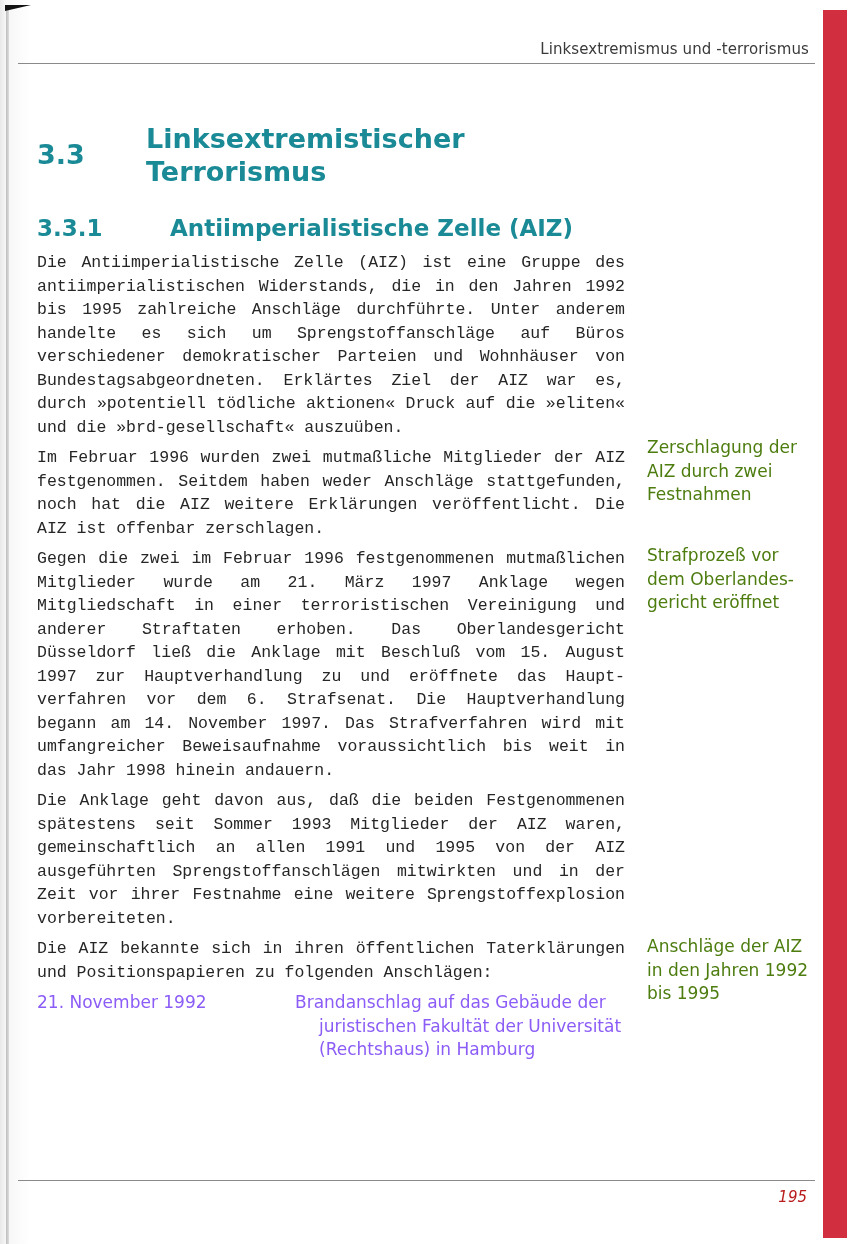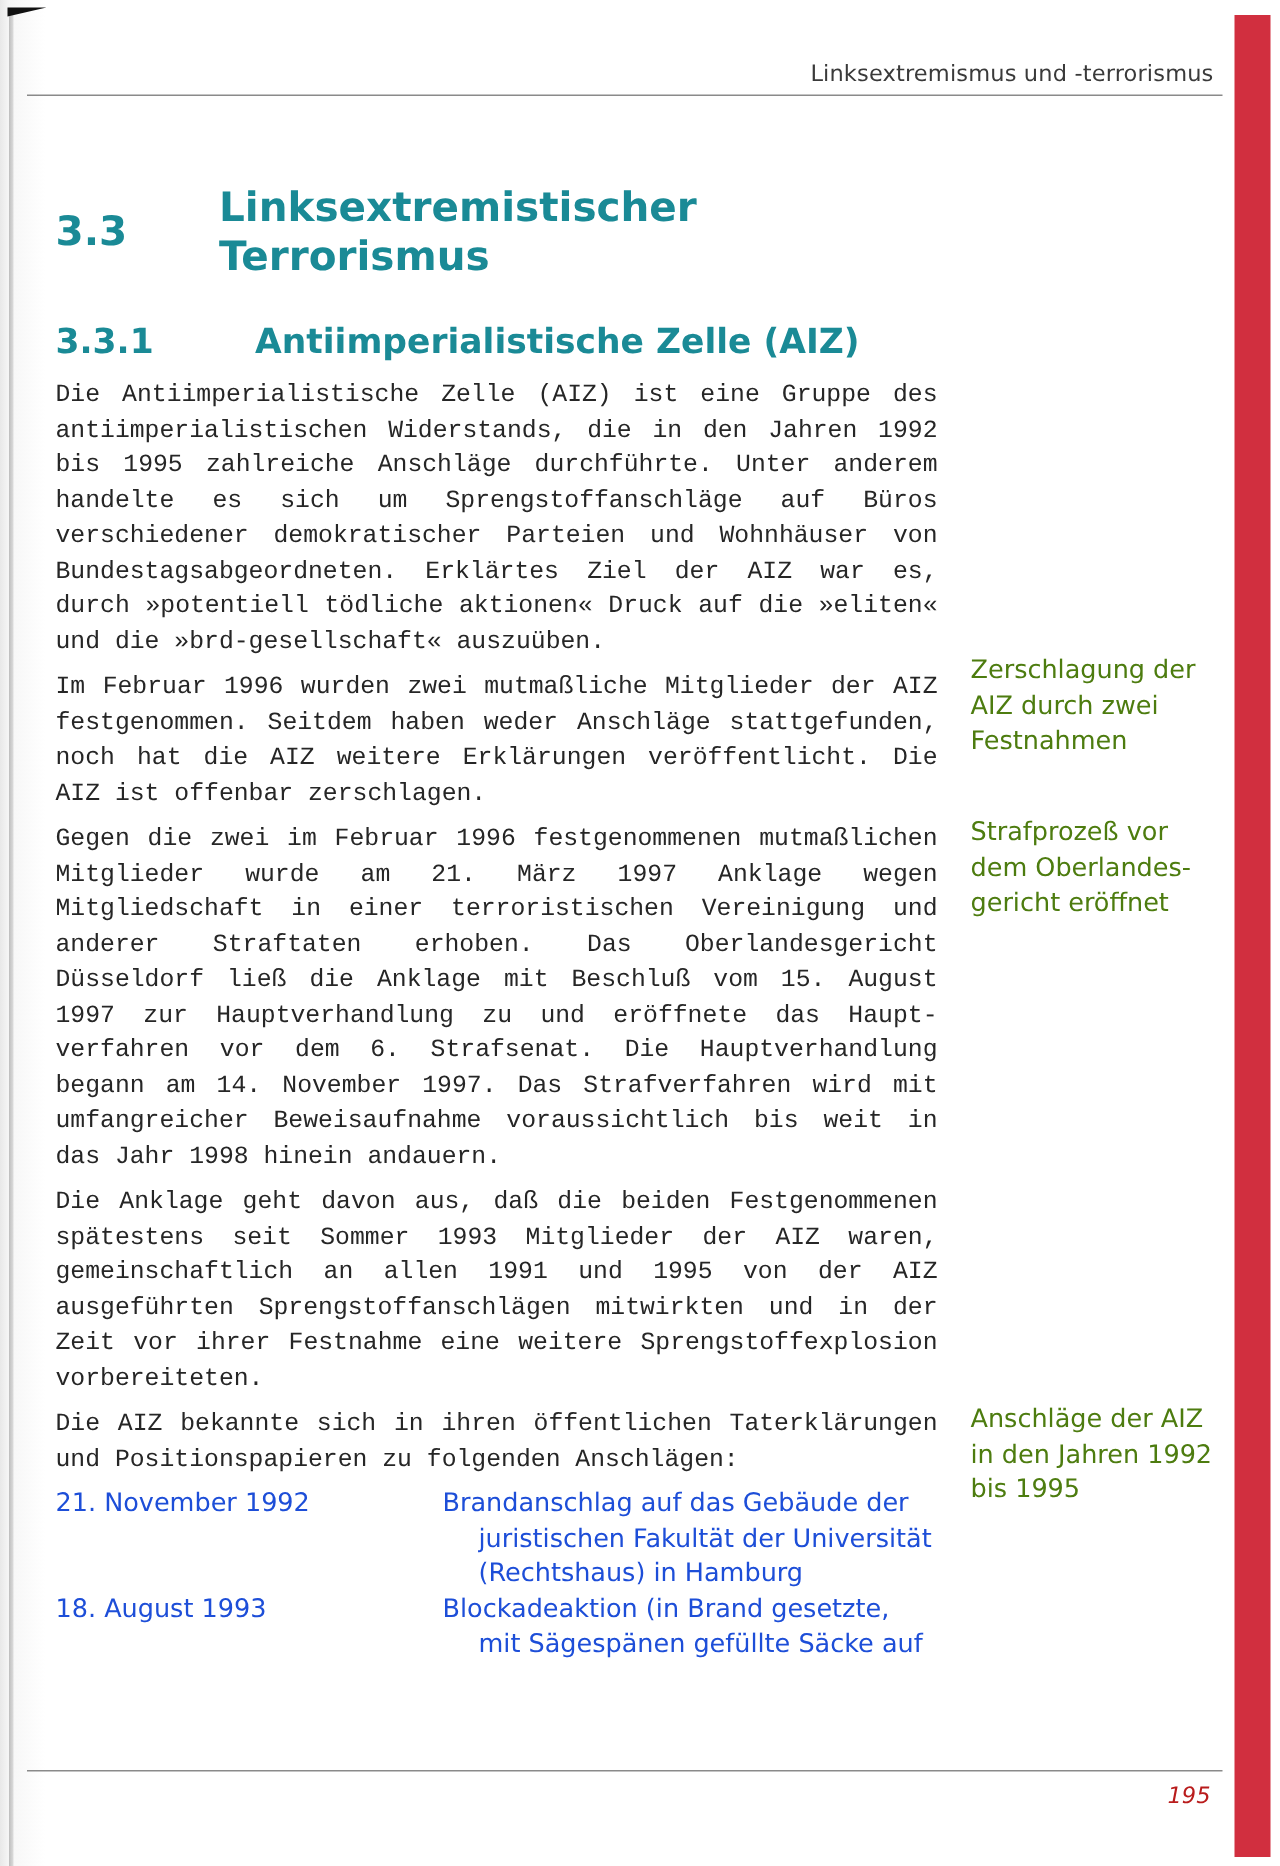--- a/index.html
+++ b/index.html
@@ -48,21 +48,21 @@
       position: absolute; left: 37px; width: 588px;
       font-size: 16.5px; line-height: 23.5px; color: #262626;
       text-align: justify; hyphens: manual; font-family: Liberation Mono, monospace;
     }
     .body-text p { margin: 0 0 7px 0; }
     .margin-note {
       position: absolute; left: 647px; width: 170px;
       font-size: 17px; line-height: 23.5px; color: #4d7c0f;
     }
     .events {
-      position: absolute; left: 37px; width: 588px; font-size: 17px; line-height: 23.5px; color: #1d4ed8;
+      position: absolute; left: 37px; width: 588px; font-size: 17px; line-height: 23.5px; color: #8b5cf6;
     }
     .event-row { position: relative; }
     .event-date { position: absolute; left: 0; top: 0; }
     .event-desc { margin-left: 258px; text-indent: -24px; padding-left: 24px; }
   </style>
 </head>
 <body>
 
 <div class="page-shadow-left"></div>
 <div class="spine-line"></div>
@@ -88,24 +88,20 @@
   <p>Gegen die zwei im Februar 1996 festgenommenen mutmaßlichen Mitglieder wurde am 21. März 1997 Anklage wegen Mitgliedschaft in einer terroristischen Vereinigung und anderer Straftaten erhoben. Das Oberlandesgericht Düsseldorf ließ die Anklage mit Beschluß vom 15. August 1997 zur Hauptverhandlung zu und eröffnete das Haupt­verfahren vor dem 6. Strafsenat. Die Hauptverhandlung begann am 14. November 1997. Das Strafverfahren wird mit umfangreicher Beweisaufnahme voraussichtlich bis weit in das Jahr 1998 hinein andauern.</p>
   <p>Die Anklage geht davon aus, daß die beiden Festgenommenen spä­testens seit Sommer 1993 Mitglieder der AIZ waren, gemeinschaft­lich an allen 1991 und 1995 von der AIZ ausgeführten Sprengstoff­anschlägen mitwirkten und in der Zeit vor ihrer Festnahme eine wei­tere Sprengstoffexplosion vorbereiteten.</p>
   <p>Die AIZ bekannte sich in ihren öffentlichen Taterklärungen und Positi­onspapieren zu folgenden Anschlägen:</p>
 </div>
 
 <div class="events" style="top:991px;">
   <div class="event-row">
     <span class="event-date">21. November 1992</span>
     <div class="event-desc">Brandanschlag auf das Gebäude der juristischen Fakultät der Uni­versität (Rechtshaus) in Hamburg</div>
   </div>
-  <div class="event-row">
-    <span class="event-date">18. August 1993</span>
-    <div class="event-desc">Blockadeaktion (in Brand gesetzte, mit Sägespänen gefüllte Säcke auf</div>
-  </div>
 </div>
 
 <div class="margin-note" style="top:436px;">Zerschlagung der AIZ durch zwei Festnahmen</div>
 <div class="margin-note" style="top:544px;">Strafprozeß vor dem Oberlandes­gericht eröffnet</div>
 <div class="margin-note" style="top:935px;">Anschläge der AIZ in den Jahren 1992 bis 1995</div>
 
 <div class="rule rule-bottom"></div>
 <div class="page-number">195</div>
 
 </body></html>

